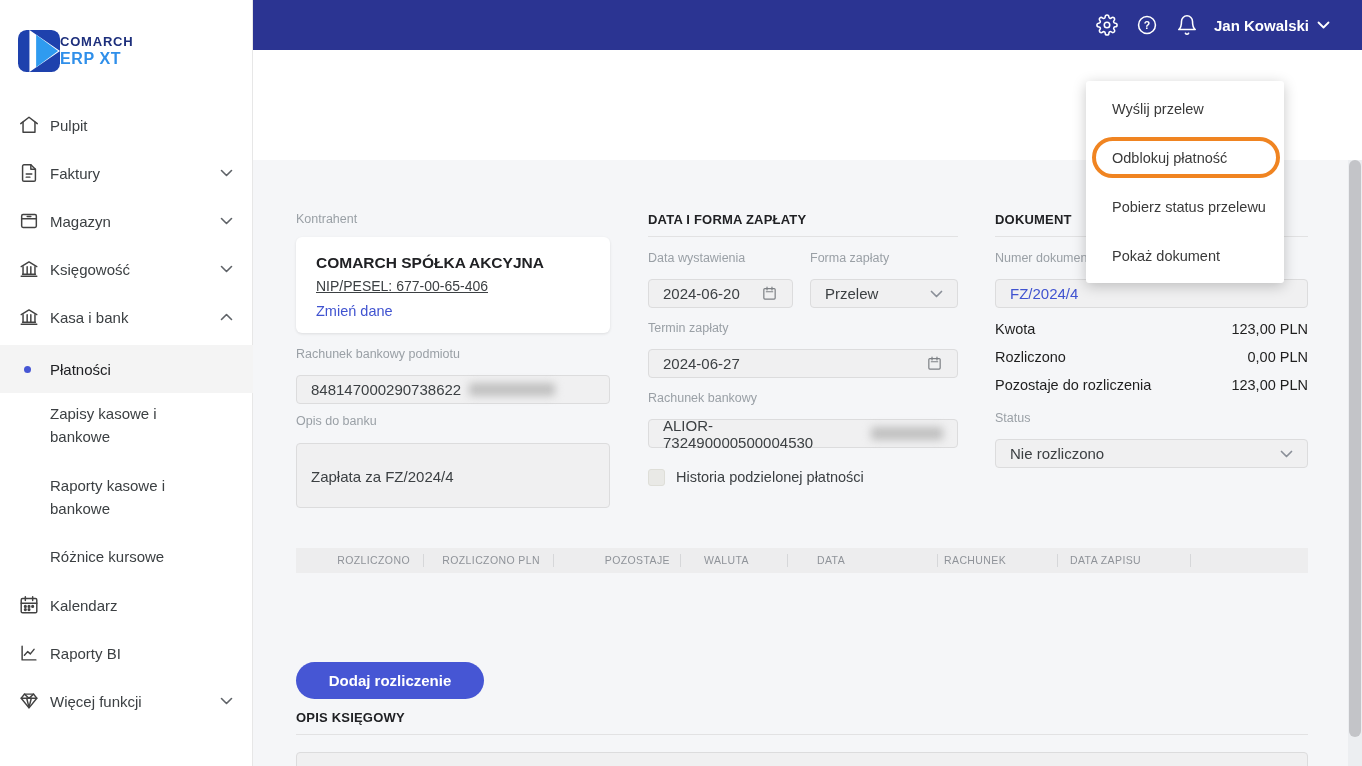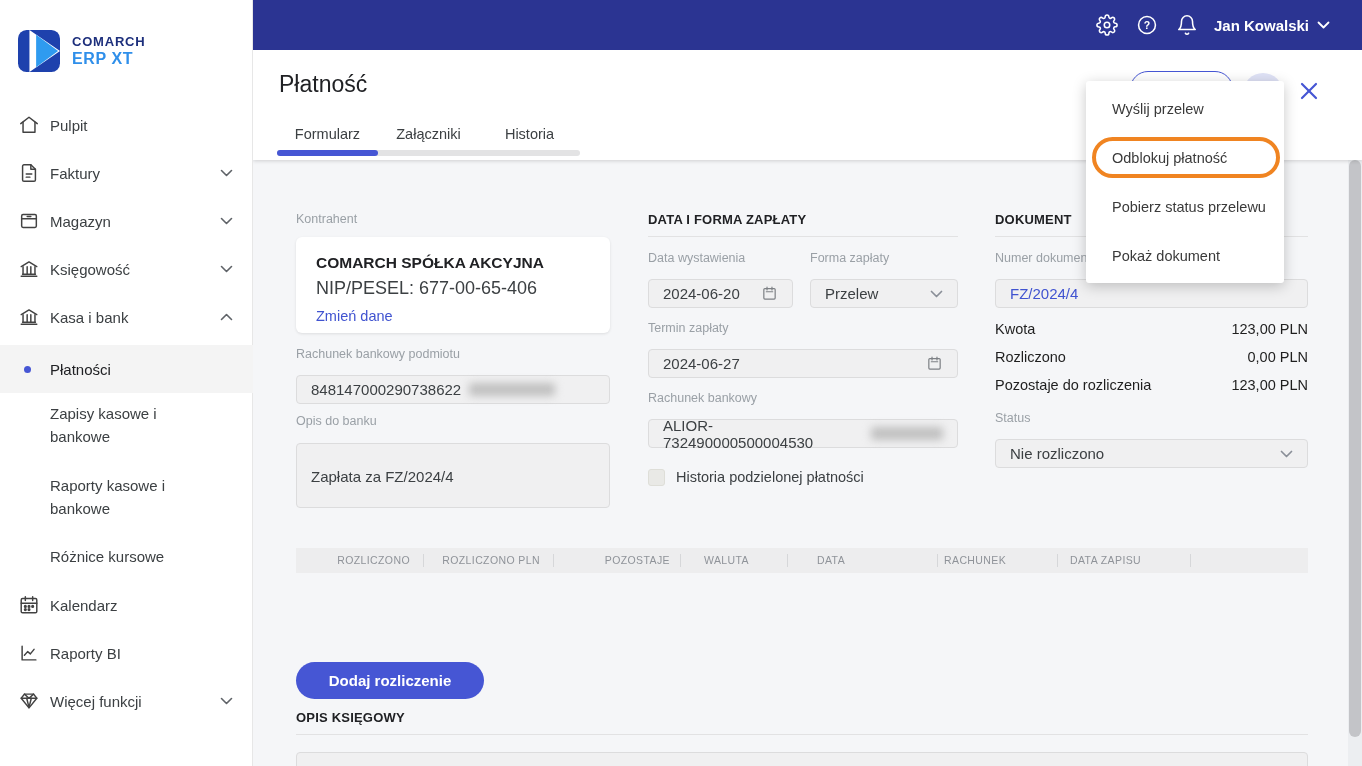--- a/index.html
+++ b/index.html
@@ -3,21 +3,21 @@
 <meta charset="utf-8">
 <style>
   html,body{margin:0;padding:0;}
   *{box-sizing:border-box;}
   .app{position:relative;width:1362px;height:766px;background:#fff;
        font-family:"Liberation Sans",sans-serif;overflow:hidden;color:#3c4043;}
 
   
   .sidebar{position:absolute;left:0;top:0;width:253px;height:766px;background:#fff;
            border-right:1px solid #e7e7e7;z-index:5;}
-  .logo{position:absolute;left:18px;top:30px;display:flex;align-items:center;gap:12px;}
+  .logo{position:absolute;left:18px;top:30px;display:flex;align-items:center;}
   .logo-text .l1{font-size:13px;font-weight:bold;letter-spacing:.8px;color:#1d2f7c;}
   .logo-text .l2{font-size:16px;font-weight:bold;letter-spacing:.6px;color:#2f8fea;margin-top:1px;}
   .nav-item{position:absolute;left:0;width:253px;height:48px;display:flex;align-items:center;cursor:pointer;}
   .nav-item .nicon{position:absolute;left:18px;width:22px;height:22px;color:#424242;}
   .nav-item .nlabel{position:absolute;left:50px;font-size:15px;color:#3c4043;}
   .nav-item .nchev{position:absolute;right:20px;width:13px;height:8px;color:#5f6368;}
   .sub-item{position:absolute;left:0;width:253px;display:flex;cursor:pointer;}
   .sub-item .nlabel{position:absolute;left:50px;font-size:15px;color:#3c4043;width:165px;line-height:23px;}
   .sub-active{background:#f4f4f4;height:48px;align-items:center;}
   .sub-active .nlabel{color:#202124;font-weight:500;width:190px;}
@@ -49,21 +49,21 @@
   .lbl{position:absolute;font-size:12.5px;color:#9aa0a6;}
   .inp{position:absolute;background:#f0f0f1;border:1px solid #dcdcdd;border-radius:4px;height:29px;
        display:flex;align-items:center;padding:12px 14px;font-size:15px;color:#3c4043;cursor:text;}
   .sec-h{position:absolute;font-size:13px;font-weight:bold;color:#202124;letter-spacing:.2px;
          border-bottom:1px solid #e2e2e3;padding-bottom:9px;}
   .blurblob{display:inline-block;height:13px;border-radius:3px;background:#bfbfbf;filter:blur(4px);
             margin-left:8px;}
   .card{position:absolute;left:43px;top:77px;width:314px;height:96px;background:#fff;border-radius:6px;
         box-shadow:0 1px 3px rgba(0,0,0,.10);padding:17px 20px;}
   .card .cname{font-size:15.5px;font-weight:bold;color:#202124;}
-  .card .cnip{font-size:18px;color:#3c4043;margin-top:6px;}
+  .card .cnip{font-size:14px;color:#3c4043;margin-top:6px;text-decoration:underline;}
   .card .clink{font-size:14.5px;font-weight:500;color:#4053d0;margin-top:9px;cursor:pointer;display:inline-block;}
   .txtarea{position:absolute;left:43px;top:283px;width:314px;height:65px;background:#f0f0f1;
            border:1px solid #dcdcdd;border-radius:4px;padding:24px 14px;font-size:15px;color:#3c4043;cursor:text;}
   .cal-ic{width:17px;height:17px;color:#7d8085;flex:none;cursor:pointer;}
   .sel-chev{width:13px;height:8px;color:#8a8f98;flex:none;}
   .chkbox{position:absolute;left:395px;top:309px;width:17px;height:17px;background:#e9e9e6;
           border:1px solid #dedeD8;border-radius:3px;cursor:pointer;}
   .chklbl{position:absolute;left:423px;top:309px;font-size:14.5px;color:#3c4043;}
   .amt-row{position:absolute;left:742px;width:313px;height:28px;display:flex;align-items:center;
            justify-content:space-between;font-size:14.5px;color:#1f1f1f;}
@@ -232,37 +232,20 @@
         <path d="M13.73 21a2 2 0 0 1-3.46 0"></path>
       </svg>
     <div class="tb-user">
       <span class="uname">Jan Kowalski</span>
       <svg class="uchev" viewBox="0 0 12 8" fill="none" stroke="currentColor" stroke-width="1.8" stroke-linecap="round" stroke-linejoin="round">
           <polyline points="1 1.5 6 6.5 11 1.5"></polyline>
         </svg>
     </div>
   </div>
 
-  <div class="phead">
-    <div class="ptitle">Płatność</div>
-    <div class="tabs">
-      <div class="tab">Formularz</div>
-      <div class="tab">Załączniki</div>
-      <div class="tab">Historia</div>
-    </div>
-    <div class="tab-track">
-      <div class="tab-ind"></div>
-    </div>
-    <div class="pill-partial"></div>
-    <div class="circle-partial"></div>
-    <svg class="close-btn" viewBox="0 0 22 22" fill="none" stroke="currentColor" stroke-width="2.2" stroke-linecap="round">
-        <line x1="4" y1="4" x2="18" y2="18"></line>
-        <line x1="18" y1="4" x2="4" y2="18"></line>
-      </svg>
-  </div>
 
   <div class="content">
 
     <div class="lbl" style="left:43px;top:52px">Kontrahent</div>
     <div class="card">
       <div class="cname">COMARCH SPÓŁKA AKCYJNA</div>
       <div class="cnip">NIP/PESEL: 677-00-65-406</div>
       <span class="clink">Zmień dane</span>
     </div>
 

